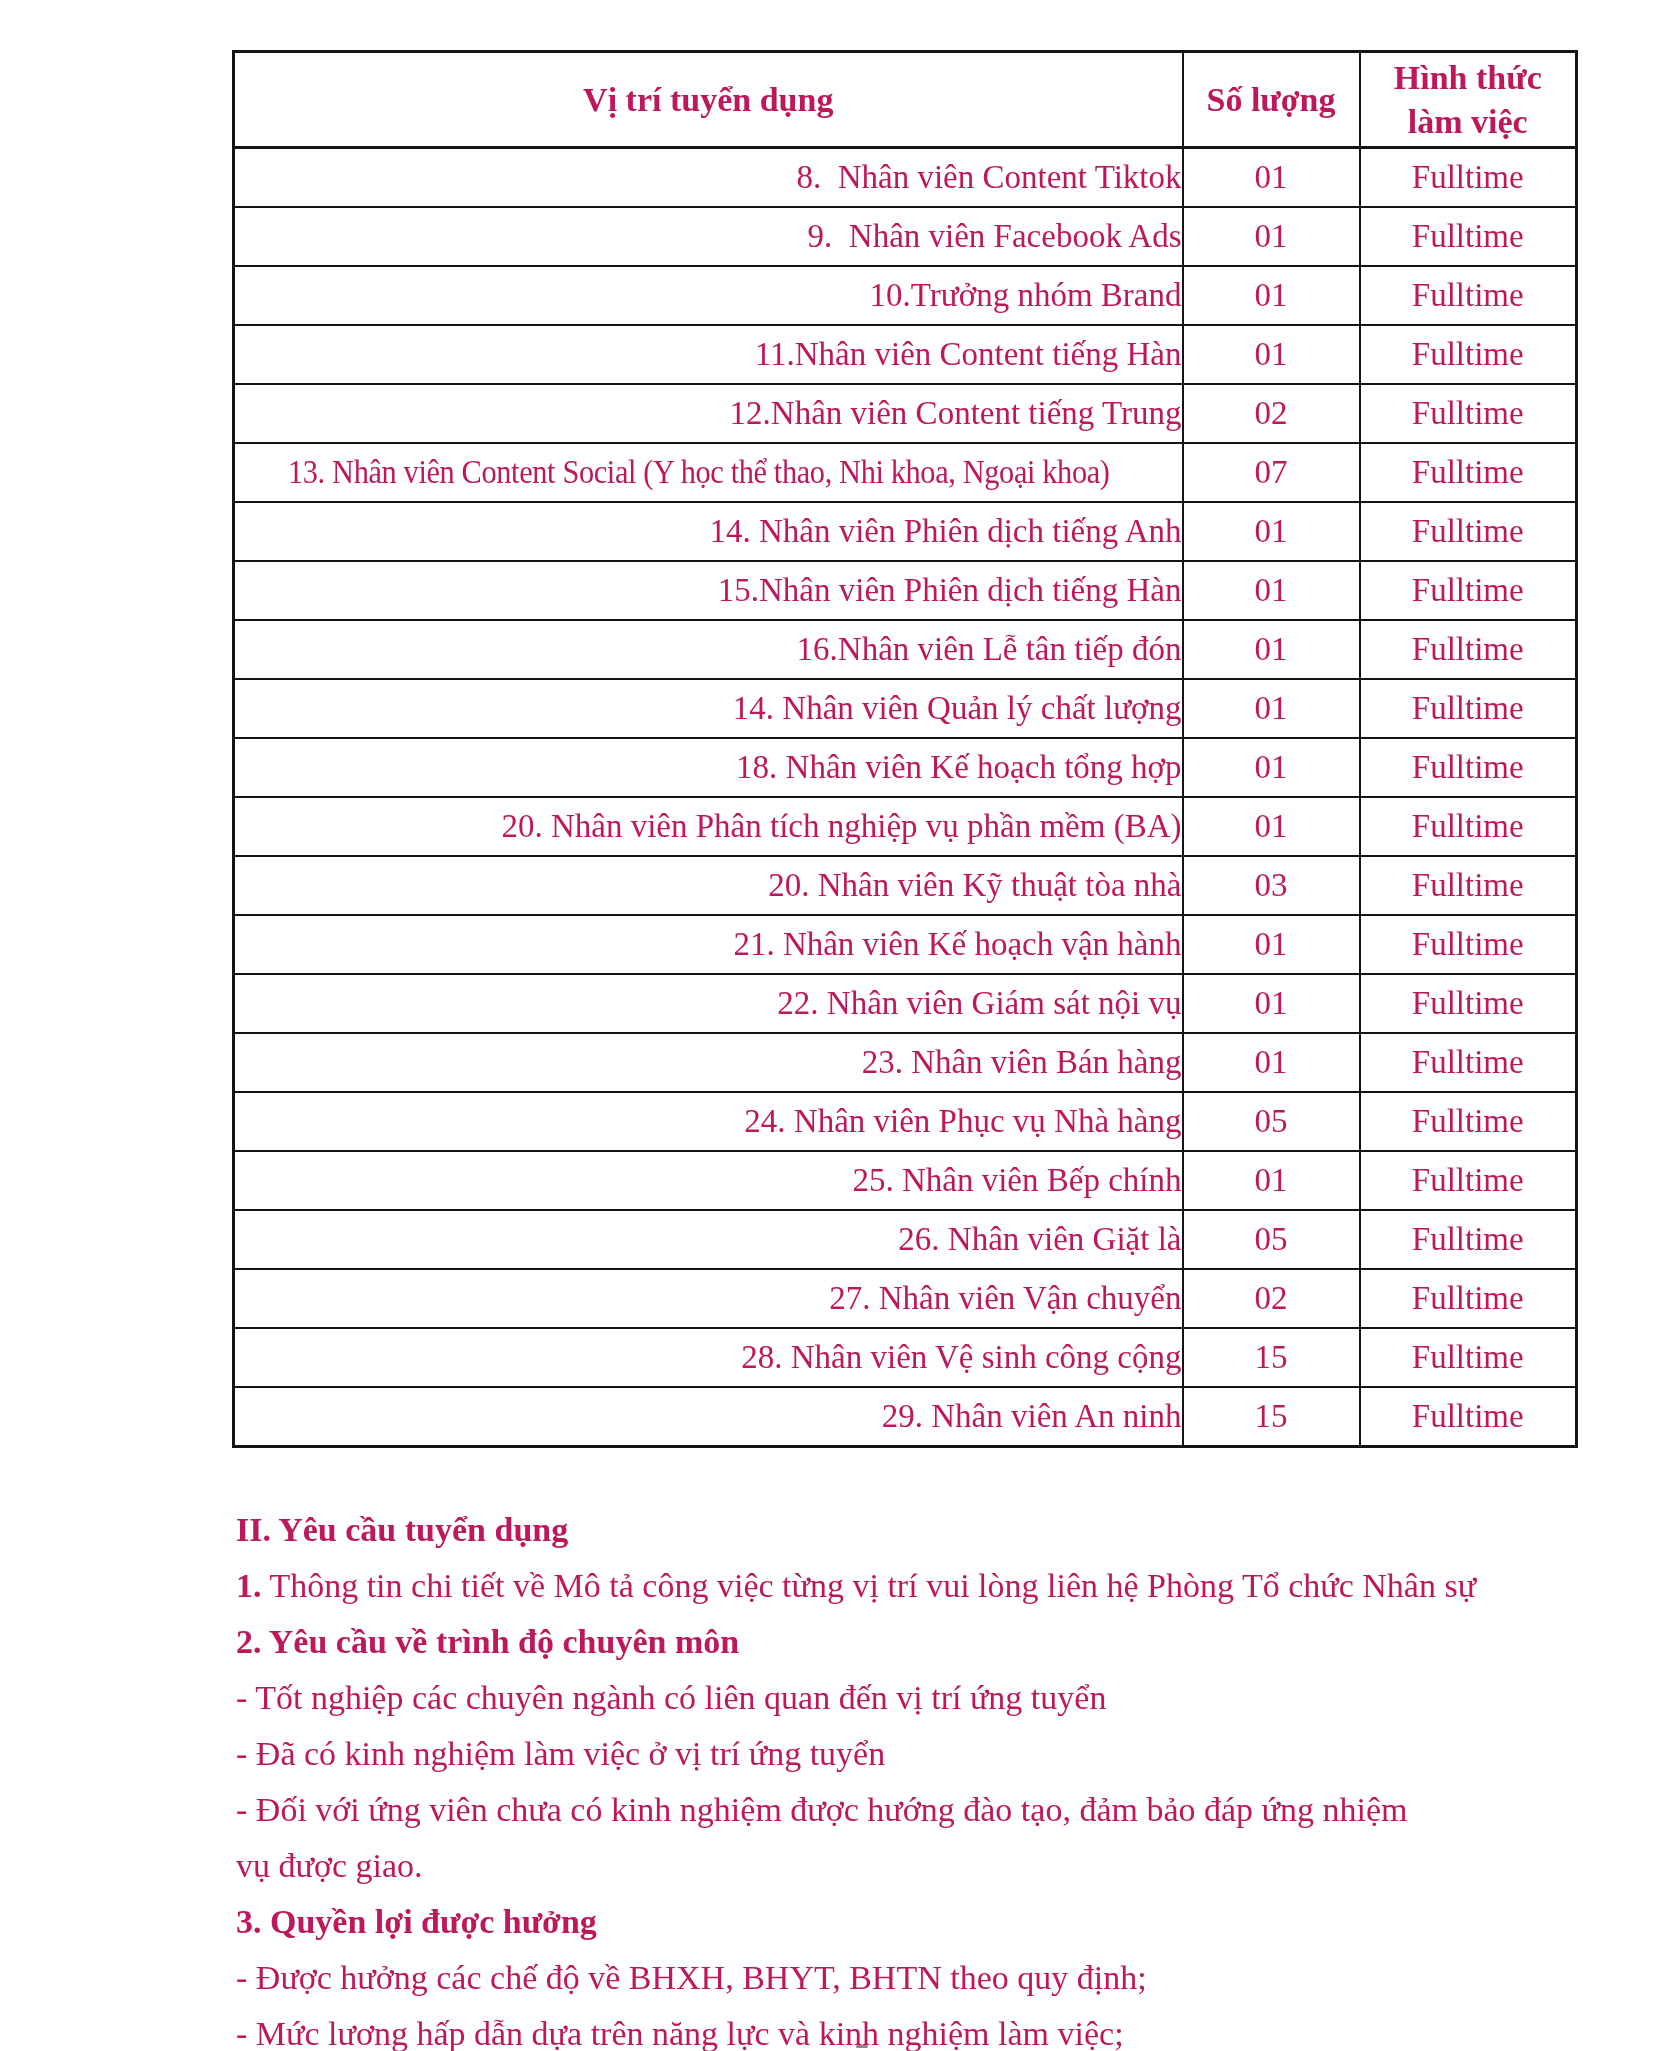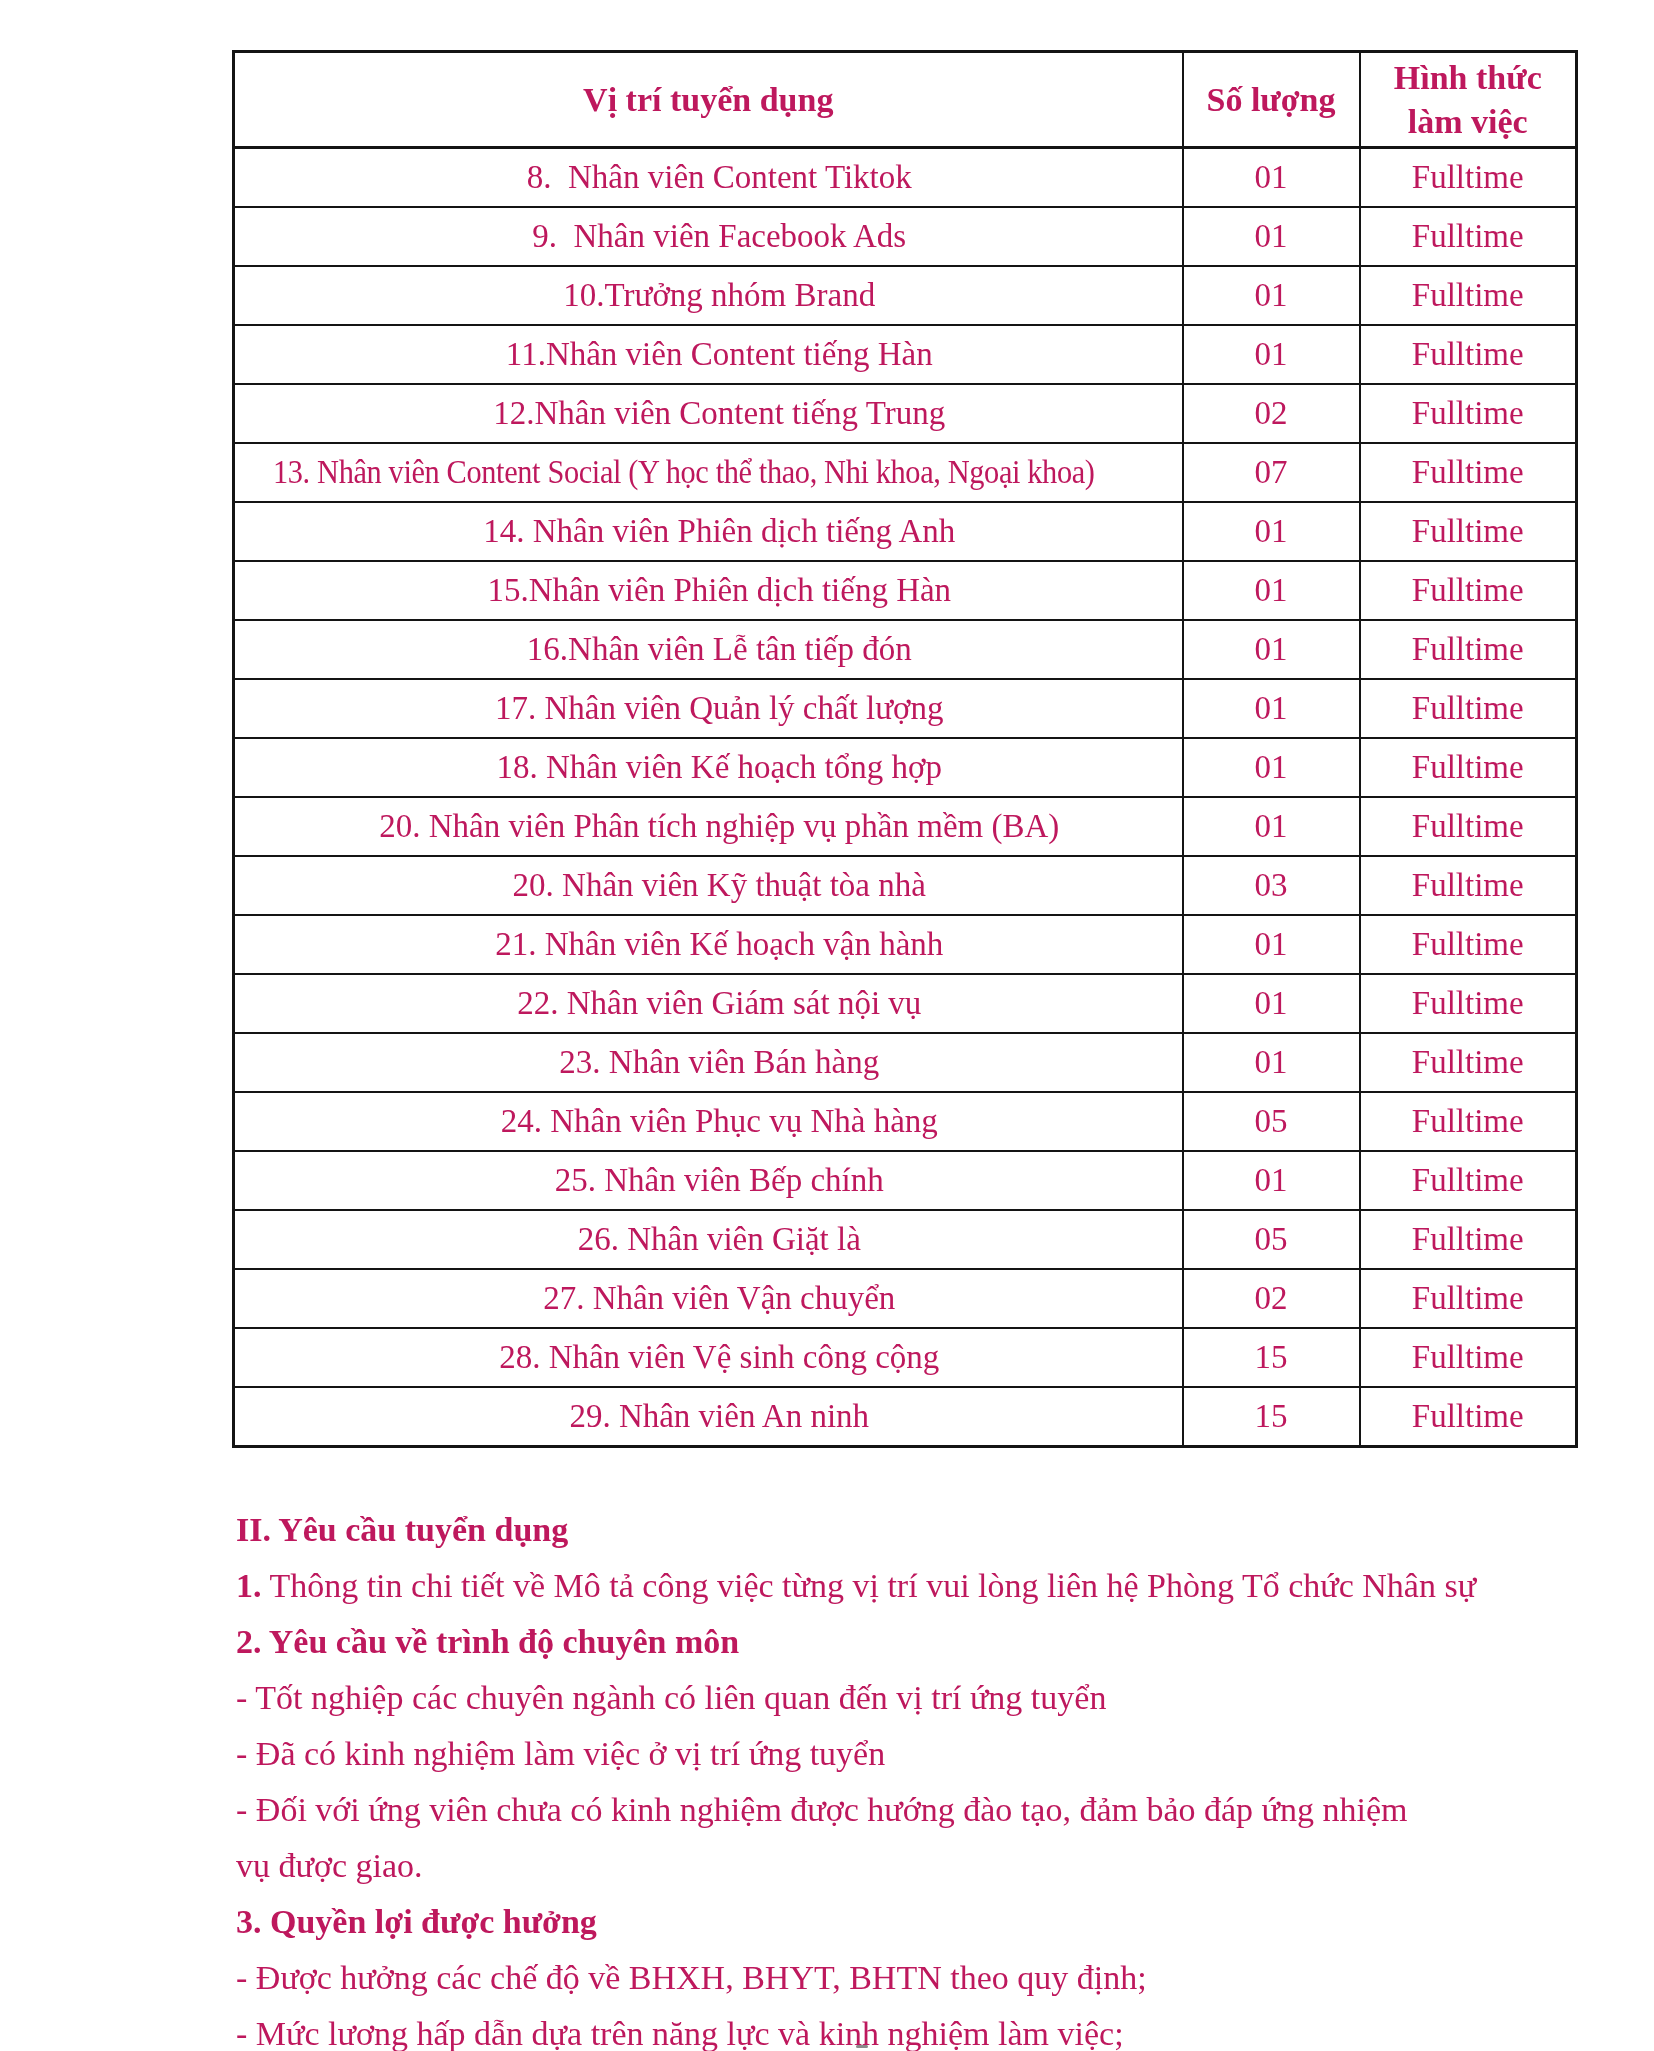--- a/index.html
+++ b/index.html
@@ -34,21 +34,21 @@
     line-height:44px;
     padding:0;
   }
   .doc-table td {
     border:2px solid #141414;
     font-size:33px;
     vertical-align:middle;
     height:57px;
     padding:0;
   }
-  .doc-table td.pos { text-align:center; padding-left:22px; overflow:hidden; }
+  .doc-table td.pos { text-align:right; padding-left:22px; overflow:hidden; }
   .doc-table td.qty, .doc-table td.wt { text-align:center; }
   .pos-text { white-space:pre; display:inline-block; transform-origin:0 50%; }
   .pos-text.tight { transform:scaleX(0.92); letter-spacing:-0.4px; }
 
   
   .text-block {
     position:absolute; left:228px; top:1498px; width:1392px;
     font-size:34px;
   }
   .text-block p { margin:8px; line-height:48px; }
@@ -121,21 +121,21 @@
           <td class="pos"><span class="pos-text">15.Nhân viên Phiên dịch tiếng Hàn</span></td>
           <td class="qty">01</td>
           <td class="wt">Fulltime</td>
         </tr>
       <tr>
           <td class="pos"><span class="pos-text">16.Nhân viên Lễ tân tiếp đón</span></td>
           <td class="qty">01</td>
           <td class="wt">Fulltime</td>
         </tr>
       <tr>
-          <td class="pos"><span class="pos-text">17. Nhân viên Quản lý chất lượng</span></td>
+          <td class="pos"><span class="pos-text">14. Nhân viên Quản lý chất lượng</span></td>
           <td class="qty">01</td>
           <td class="wt">Fulltime</td>
         </tr>
       <tr>
           <td class="pos"><span class="pos-text">18. Nhân viên Kế hoạch tổng hợp</span></td>
           <td class="qty">01</td>
           <td class="wt">Fulltime</td>
         </tr>
       <tr>
           <td class="pos"><span class="pos-text">20. Nhân viên Phân tích nghiệp vụ phần mềm (BA)</span></td>

